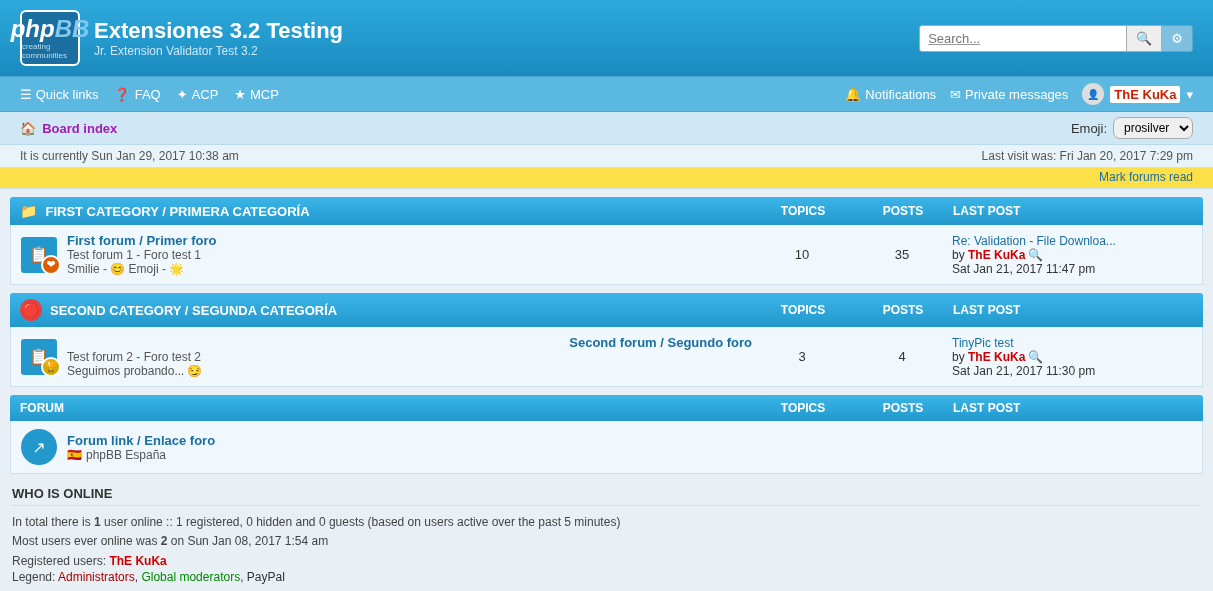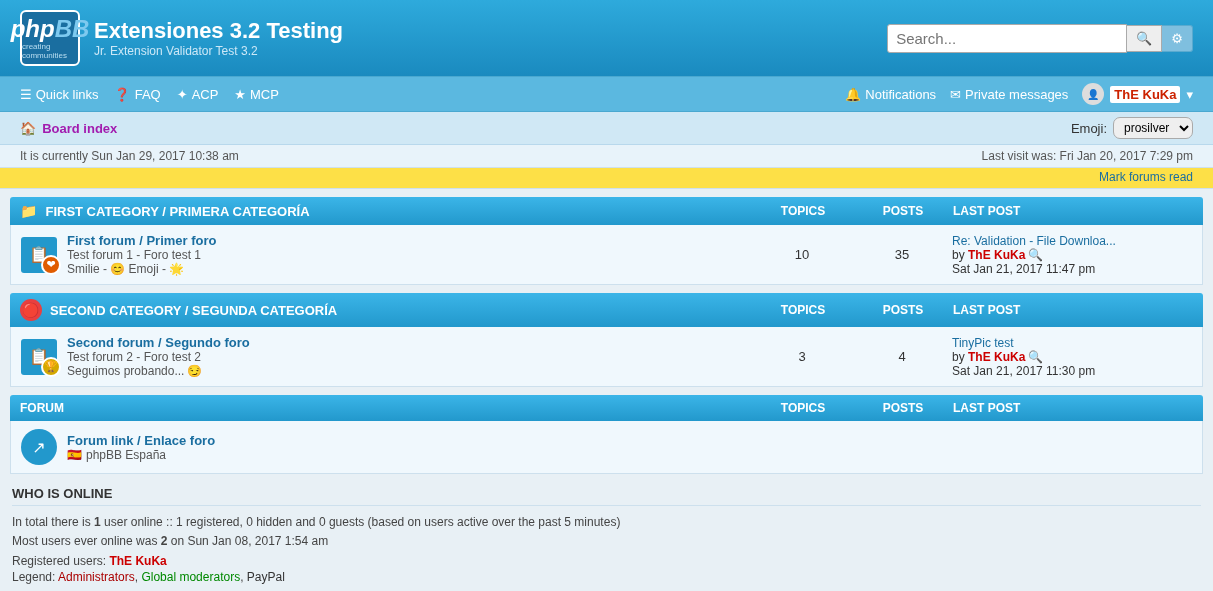--- a/index.html
+++ b/index.html
@@ -13,21 +13,21 @@
     <div style="background:#1a6ea0;border:2px solid #fff;border-radius:6px;width:60px;height:56px;display:flex;flex-direction:column;align-items:center;justify-content:center;cursor:pointer;">
       <div style="font-size:24px;font-weight:bold;color:#fff;line-height:1.1;font-style:italic;">php<span style="color:#7dc9ef;">BB</span></div>
       <div style="font-size:8px;color:#b8ddf0;">creating communities</div>
     </div>
     <div>
       <div style="font-size:22px;font-weight:bold;color:#fff;">Extensiones 3.2 Testing</div>
       <div style="font-size:12px;color:#cce8f7;">Jr. Extension Validator Test 3.2</div>
     </div>
   </div>
   <div style="display:flex;align-items:center;">
-    <input type="text" style="width: 240px; padding: 5px 8px; border: 1px solid rgb(170, 170, 170); border-radius: 3px 0px 0px 3px; font-size: 15px; color: rgb(153, 153, 153);" placeholder="Search...">
+    <input type="text" style="width: 208px; padding: 5px 8px; border: 1px solid rgb(170, 170, 170); border-radius: 3px 0px 0px 3px; font-size: 13px; color: rgb(153, 153, 153); text-decoration: underline;" placeholder="Search...">
     <button style="background:#eee;border:1px solid #aaa;border-left:none;padding:5px 9px;cursor:pointer;font-size:13px;">🔍</button>
     <button style="background:#7fbfdf;border:1px solid #5aaacf;border-left:none;padding:5px 9px;cursor:pointer;font-size:13px;color:#fff;border-radius:0 3px 3px 0;">⚙</button>
   </div>
 </div>
 
 <div style="background:#5bb8e0;padding:6px 20px;display:flex;align-items:center;justify-content:space-between;border-top:1px solid #4aa8d0;border-bottom:1px solid #4aa8d0;">
   <div style="display:flex;align-items:center;gap:16px;">
     <span style="color:#fff;font-size:13px;cursor:pointer;display:flex;align-items:center;gap:4px;">
       <span>☰</span>
       <span>Quick links</span>
@@ -124,21 +124,21 @@
     <span style="width:100px;text-align:center;font-size:12px;font-weight:bold;">TOPICS</span>
     <span style="width:100px;text-align:center;font-size:12px;font-weight:bold;">POSTS</span>
     <span style="width:240px;font-size:12px;font-weight:bold;">LAST POST</span>
   </div>
   <div style="background:#f0f8fd;border:1px solid #cde0ed;border-top:none;display:flex;align-items:center;padding:8px 10px;">
     <div style="width:36px;height:36px;background:#2298cc;border-radius:3px;display:flex;align-items:center;justify-content:center;margin-right:10px;flex-shrink:0;color:#fff;font-size:16px;position:relative;">
       📋
       <div style="position:absolute;bottom:-2px;right:-4px;width:20px;height:20px;background:#d4a800;border-radius:50%;display:flex;align-items:center;justify-content:center;font-size:11px;border:2px solid #fff;">🏆</div>
     </div>
     <div style="flex:1;">
-      <div style="font-size:13px;font-weight:bold;">
+      <div style="font-size:13px;font-weight:bold;text-align:right;">
         <a style="color:#1a6ea0;text-decoration:none;">Second forum / Segundo foro</a>
       </div>
       <div style="font-size:12px;color:#555;">Test forum 2 - Foro test 2</div>
       <div style="font-size:12px;color:#555;">Seguimos probando... 😏</div>
     </div>
     <div style="width:100px;text-align:center;font-size:13px;">3</div>
     <div style="width:100px;text-align:center;font-size:13px;">4</div>
     <div style="width:240px;font-size:12px;color:#333;">
       <a style="color:#1a6ea0;text-decoration:none;display:block;">TinyPic test</a>
       <span>by</span>

